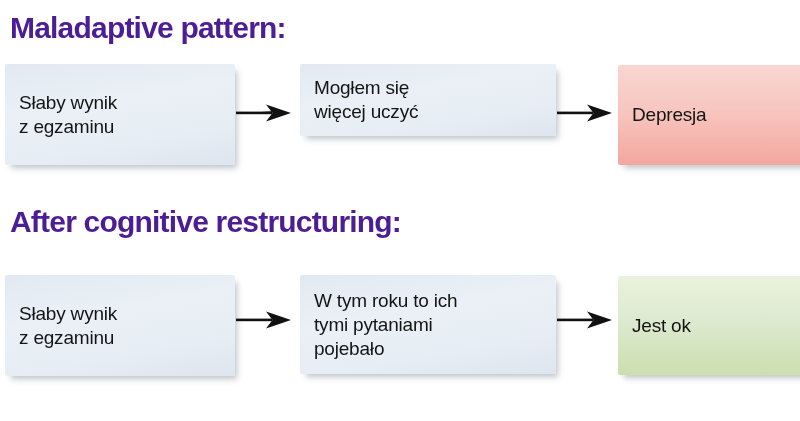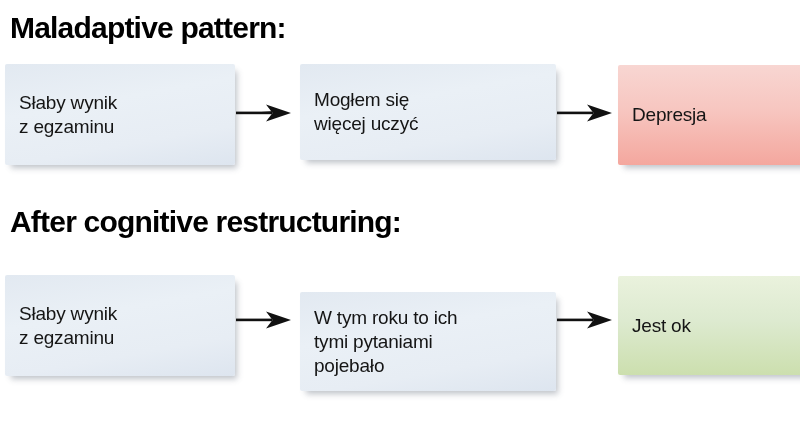--- a/index.html
+++ b/index.html
@@ -24,21 +24,21 @@
 
   
   .section-heading {
     position: absolute;
     left: 10px;
     font-family: "Liberation Sans", sans-serif;
     font-weight: bold;
     font-size: 30px;
     line-height: 32px;
     letter-spacing: -0.8px;
-    color: #000000;
+    color: #4c1d95;
     white-space: nowrap;
   }
   #heading-maladaptive { top: 12px; }
   #heading-after       { top: 206px; }
 
   
   .flow-box {
     position: absolute;
     box-sizing: border-box;
     border-radius: 2px;
@@ -62,26 +62,26 @@
   }
   .box-negative {
     background: linear-gradient(180deg, #f8d6d2 0%, #f7c6c0 45%, #f4a79e 100%);
   }
   .box-positive {
     background: linear-gradient(180deg, #eaf2dd 0%, #ddead0 45%, #ccdfae 100%);
   }
 
   
   #box-poor-result-top   { left: 5px;  top: 64px;  width: 230px; height: 101px; }
-  #box-study-more        { left: 300px;top: 64px;  width: 256px; height: 96px; }
+  #box-study-more        { left: 300px;top: 64px;  width: 256px; height: 72px; }
   #box-depression        { left: 618px;top: 65px;  width: 200px; height: 100px; }
 
   
   #box-poor-result-bot   { left: 5px;  top: 275px; width: 230px; height: 101px; }
-  #box-reframe           { left: 300px;top: 292px; width: 256px; height: 99px;  }
+  #box-reframe           { left: 300px;top: 275px; width: 256px; height: 99px;  }
   #box-its-ok            { left: 618px;top: 276px; width: 200px; height: 99px;  }
 
   
   .arrow {
     position: absolute;
     height: 24px;
     width: 56px;
   }
   .arrow svg { display: block; width: 56px; height: 24px; }
 

